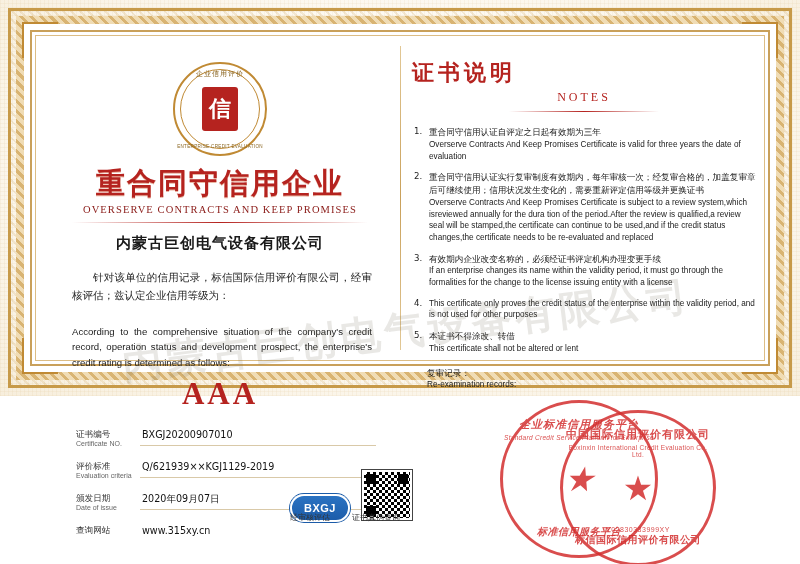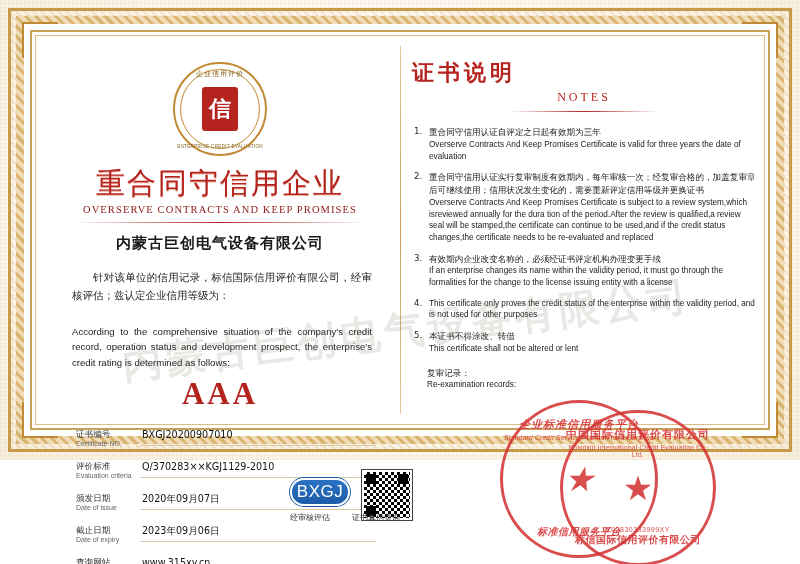--- a/index.html
+++ b/index.html
@@ -2,21 +2,21 @@
 <html><head>
 <meta charset="utf-8">
 <style>
   html,body{margin:0;padding:0;}
   body{
     width:800px;height:564px;overflow:hidden;
     background:#ffffff;
     font-family:"Liberation Sans",sans-serif;
   }
   .cert{
-    position:relative;width:800px;height:460px;box-sizing:border-box;
+    position:relative;width:800px;height:396px;box-sizing:border-box;
     background:
       repeating-linear-gradient(90deg, rgba(214,180,120,.10) 0 1px, rgba(255,255,255,0) 1px 4px),
       repeating-linear-gradient(0deg, rgba(214,180,120,.10) 0 1px, rgba(255,255,255,0) 1px 4px),
       radial-gradient(ellipse at 50% 45%, #ffffff 0%, #fdf9f1 55%, #f7eedc 100%);
     padding-left: 16px;
   }
   
   .frame-outer{
     position:absolute;left:8px;top:8px;right:8px;bottom:8px;
     border:3px solid #c79a49;
@@ -55,21 +55,21 @@
   
   .left{
     position:absolute;left:44px;top:46px;width:352px;bottom:46px;
   }
   .emblem{
     position:absolute;left:129px;top:16px;width:94px;height:94px;
   }
   .title-cn{
     position:absolute;left:0;top:118px;width:352px;text-align:center;
     font-family:"DejaVu Sans",sans-serif;
-    font-size:29px;font-weight:normal;color:#b5231f;letter-spacing:2px;
+    font-size:29px;font-weight:bold;color:#b5231f;letter-spacing:2px;
     text-shadow:0 1px 0 #e9b7a4;
   }
   .title-en{
     position:absolute;left:0;top:158px;width:352px;text-align:center;
     font-family:"Liberation Serif",serif;
     font-size:10.5px;color:#8a1a17;letter-spacing:1.1px;
   }
   .title-rule{
     position:absolute;left:28px;top:176px;width:296px;height:1px;
     background:linear-gradient(90deg,rgba(181,35,31,0),#b5231f,rgba(181,35,31,0));
@@ -108,23 +108,23 @@
     position:absolute;left:66px;top:1px;
     font-family:"DejaVu Sans",sans-serif;font-size:9.6px;color:#111;
   }
   .field .line{
     position:absolute;left:64px;right:0;top:17px;height:1px;background:#d9c9a8;
   }
   .badges{
     position:absolute;left:246px;top:424px;width:150px;height:86px;
   }
   .bxgj{
-    position:absolute;left:0;top:8px;width:60px;height:28px;border-radius:14px;
+    position:absolute;left:0;top:24px;width:60px;height:28px;border-radius:14px;
     background:linear-gradient(#2b74c4,#1b5ba8);
-    color:#fff;font-family:"Liberation Sans",sans-serif;font-size:17px;font-weight:normal;
+    color:#fff;font-family:"Liberation Sans",sans-serif;font-size:11px;font-weight:bold;
     letter-spacing:.5px;display:flex;align-items:center;justify-content:center;
     box-shadow:inset 0 0 0 2px #fff, 0 0 0 1px #1b5ba8;
   }
   .badge-cap{
     position:absolute;top:42px;font-family:"DejaVu Sans",sans-serif;font-size:8px;color:#333;
   }
   .qr{
     position:absolute;left:72px;top:0;width:46px;height:46px;
     background:
       conic-gradient(#000 0 25%, #fff 0 50%, #000 0 75%, #fff 0 100%);
@@ -278,41 +278,33 @@
         </div>
         <div class="val">BXGJ20200907010</div>
         <div class="line"></div>
       </div>
 
       <div class="field">
         <div class="lbl">
           <span>评价标准</span>
           <span class="en">Evaluation criteria</span>
         </div>
-        <div class="val">Q/370283××KGJ1129-2010</div>
+        <div class="val">Q/621939××KGJ1129-2019</div>
         <div class="line"></div>
       </div>
 
       <div class="field">
         <div class="lbl">
           <span>颁发日期</span>
           <span class="en">Date of issue</span>
         </div>
         <div class="val">2020年09月07日</div>
         <div class="line"></div>
       </div>
 
-      <div class="field">
-        <div class="lbl">
-          <span>截止日期</span>
-          <span class="en">Date of expiry</span>
-        </div>
-        <div class="val">2023年09月06日</div>
-        <div class="line"></div>
-      </div>
 
       <div class="field">
         <div class="lbl">
           <span>查询网站</span>
           
         </div>
         <div class="val">www.315xy.cn</div>
 
       </div>
 

